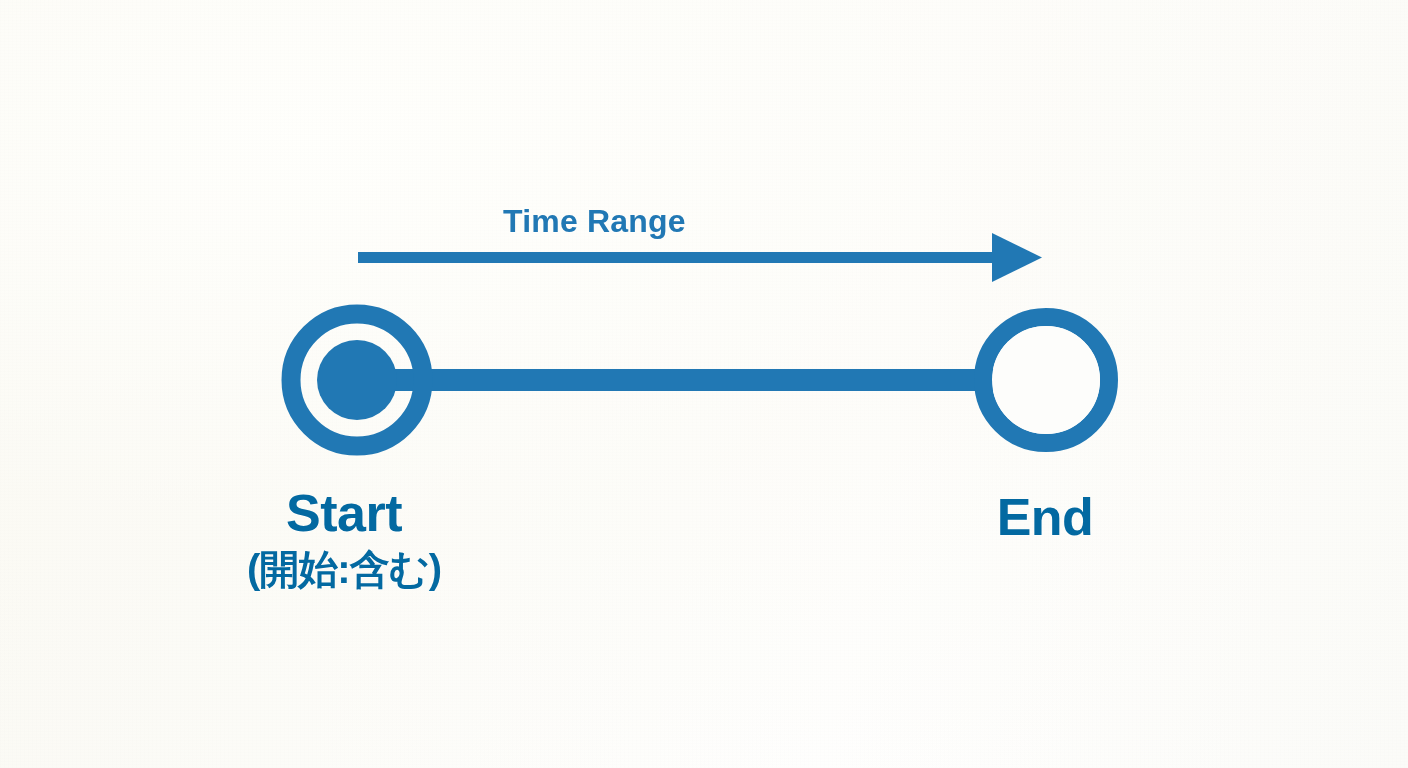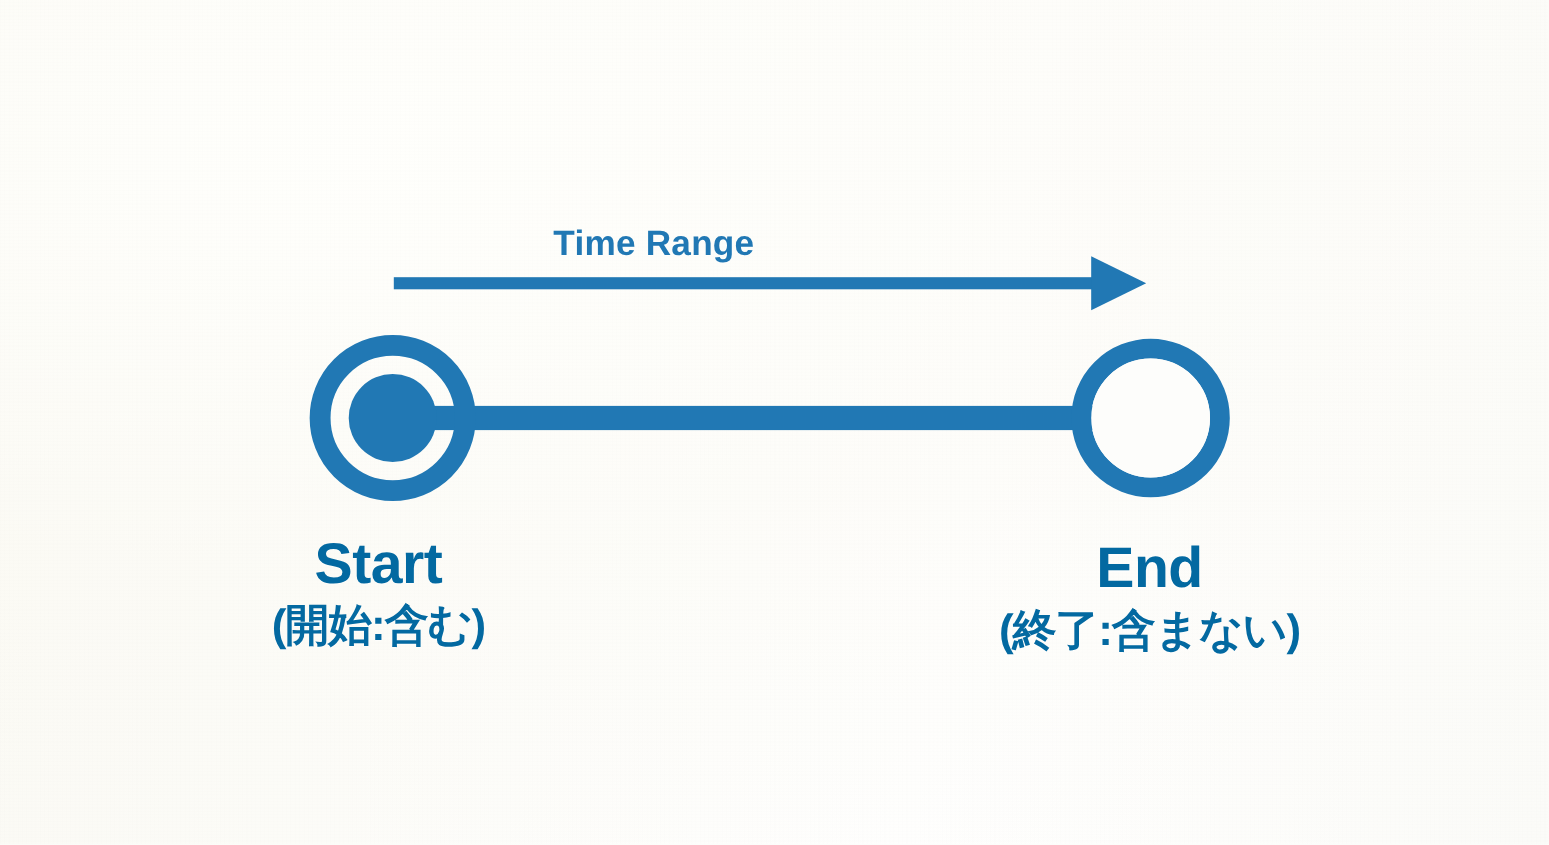--- a/index.html
+++ b/index.html
@@ -114,16 +114,15 @@
 
   <div id="time-range-label">Time Range</div>
 
   <div class="label" id="start-label-group">
     <div class="label-title">Start</div>
     <div class="label-sub">(開始:含む)</div>
   </div>
 
   <div class="label" id="end-label-group">
     <div class="label-title">End</div>
-    <div class="label-sub">(終了:含まない)</div>
   </div>
 
 </div>
 
 </body></html>

